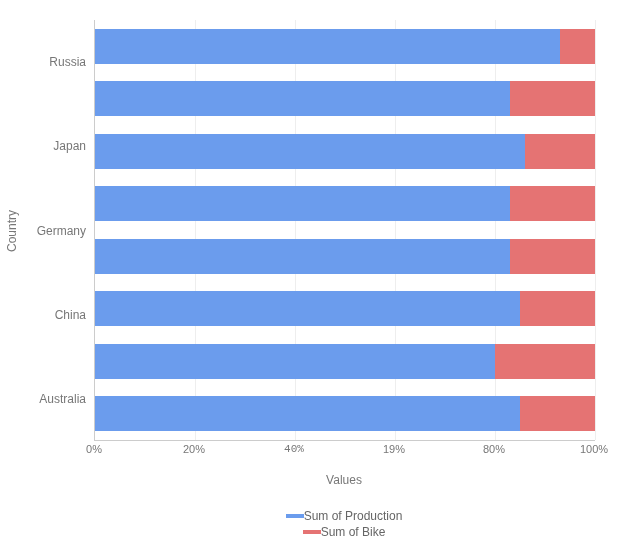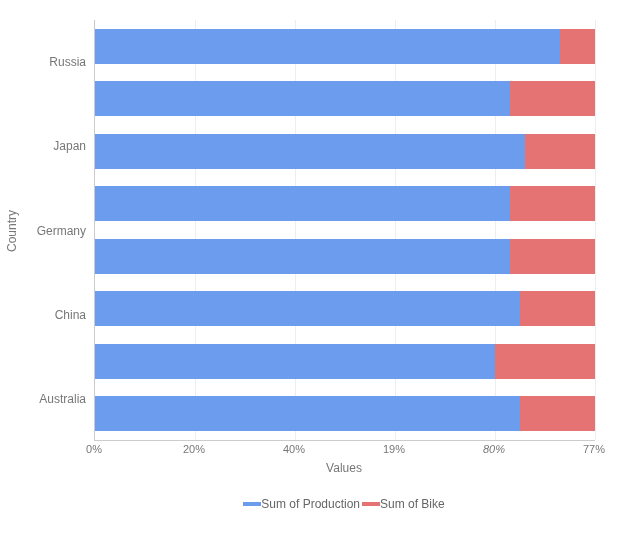--- a/index.html
+++ b/index.html
@@ -97,32 +97,33 @@
     transform: translateX(-50%);
     font-size: 11px;
     color: #777;
   }
   .x-title {
     text-align: center;
     margin-left: 94px;
     width: 500px;
     font-size: 12px;
     color: #777;
-    margin-top: 2px;
+    margin-top: 14px;
   }
   .legend {
     margin-top: 22px;
     margin-left: 94px;
     width: 500px;
     display: flex;
     align-items: center;
     justify-content: center;
     gap: 2px;
     font-size: 12px;
     color: #666;
+    flex-direction: column;
   }
   .legend-item {
     display: flex;
     align-items: center;
   }
   .legend-swatch {
     width: 18px;
     height: 10px;
     border-radius: 1px;
     position: relative;
@@ -211,24 +212,24 @@
             </div>
           </div>
         </div>
     </div>
 
   </div>
 
   <div class="x-axis" id="x-axis">
       <div class="x-tick" style="left: 0%;">0%</div>
       <div class="x-tick" style="left: 20%;">20%</div>
-      <div class="x-tick" style="left: 40%;">40%</div>
+      <div class="x-tick" style="left: 40%; font-family: Liberation Mono, monospace;">40%</div>
       <div class="x-tick" style="left: 60%;">19%</div>
-      <div class="x-tick" style="left: 80%; font-style: italic;">80%</div>
-      <div class="x-tick" style="left: 100%;">77%</div>
+      <div class="x-tick" style="left: 80%;">80%</div>
+      <div class="x-tick" style="left: 100%;">100%</div>
     </div>
 
   <div class="x-title">Values</div>
 
   <div class="legend">
     <div class="legend-item">
       <span class="legend-swatch blue"></span>
       <span>Sum of Production</span>
     </div>
     <div class="legend-item">

